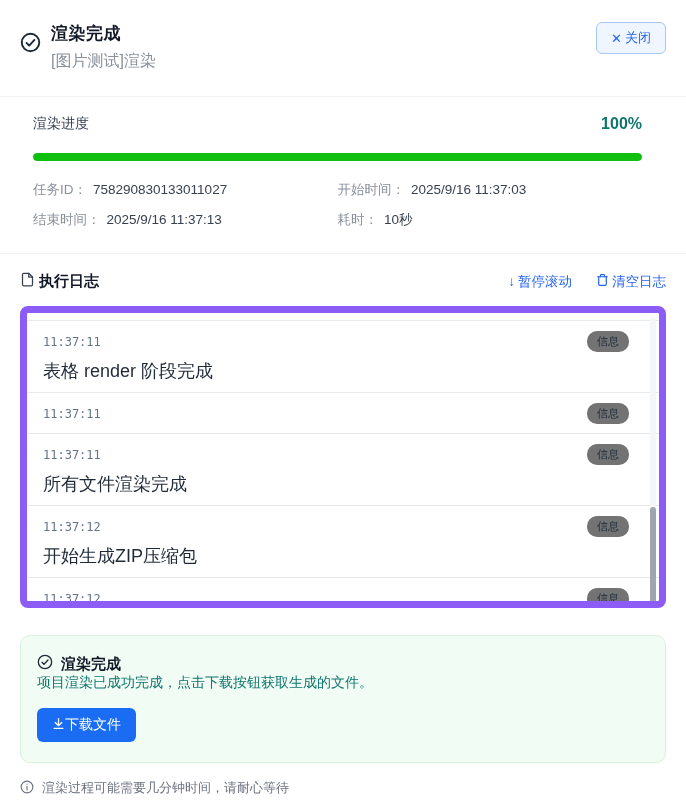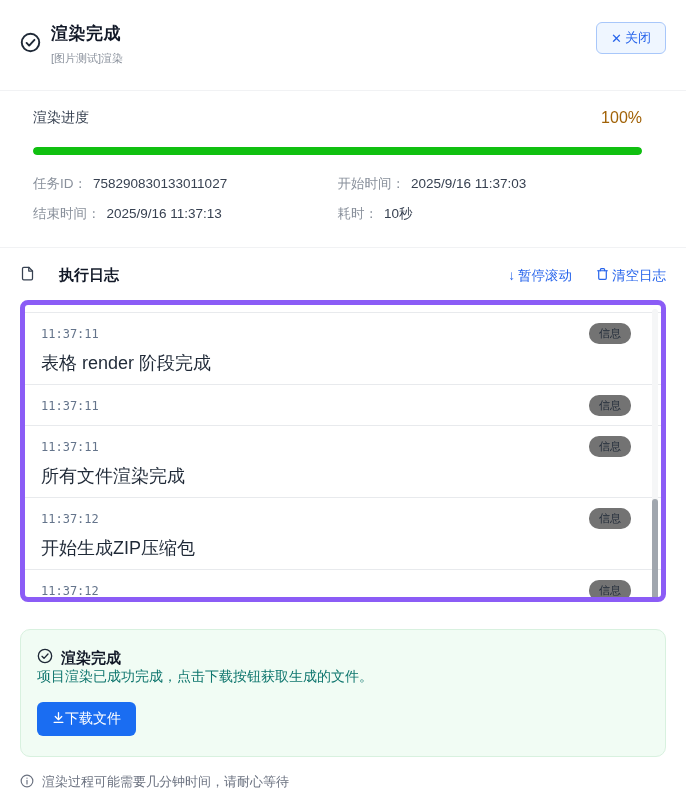--- a/index.html
+++ b/index.html
@@ -9,48 +9,48 @@
     font-family: "Liberation Sans", "DejaVu Sans", sans-serif;
     color: #1f2937; overflow: hidden;
   }
   .page { width: 686px; height: 660px; background: #fff; }
 
   
   .header { display:flex; align-items:flex-start; justify-content:space-between; padding: 22px 20px 0 20px; }
   .header-left { display:flex; align-items:flex-start; gap:10px; }
   .header-check { margin-top: 10px; flex: 0 0 auto; }
   .title { font-size: 17px; font-weight: bold; color: #111827; letter-spacing: .5px; }
-  .subtitle { margin-top: 6px; font-size: 11px; color: #8a919c; }
+  .subtitle { margin-top: 6px; font-size: 16px; color: #8a919c; }
   .close-btn {
     display:inline-flex; align-items:center; gap:3px;
     background:#eff6ff; border:1px solid #a8c7fa; color:#2563eb;
     font-size:13px; padding:6px 14px; border-radius:6px; cursor:pointer;
     font-family: inherit;
   }
   .divider { border-top:1px solid #f1f2f4; margin-top: 24px; }
 
   
   .progress-section { padding: 18px 44px 0 33px; }
   .progress-head { display:flex; justify-content:space-between; align-items:center; }
   .progress-label { font-size: 14px; color:#374151; }
-  .progress-percent { font-size: 16px; font-weight: normal; color:#a16207; }
+  .progress-percent { font-size: 16px; font-weight: bold; color:#0f766e; }
   .progress-track { margin-top: 20px; height: 8px; border-radius: 4px; background:#e5e7eb; overflow:hidden; }
   .progress-fill { height: 100%; width: 100%; border-radius: 4px; background:#10c010; }
   .info-grid { margin-top: 20px; display:grid; grid-template-columns: 1fr 1fr; row-gap: 12px; font-size: 13.5px; }
   .info-item { white-space: nowrap; }
   .info-label { color:#8a919c; margin-right: 6px; }
   .info-value { color:#374151; }
 
   
   .log-head { display:flex; align-items:center; justify-content:space-between; padding: 17px 20px 14px 20px; }
-  .log-title-wrap { display:flex; align-items:center; gap:24px; }
+  .log-title-wrap { display:flex; align-items:center; gap:4px; }
   .log-title { font-size: 15px; font-weight: bold; color:#111827; }
   .log-actions { display:flex; align-items:center; gap: 24px; }
   .log-link { display:inline-flex; align-items:center; gap:3px; color:#2563eb; font-size:13.5px; cursor:pointer; background:none; border:none; font-family:inherit; }
-  .log-box { position: relative; margin: 0 20px; border:5px solid #8b5cf6; border-radius: 8px; height: 302px; overflow: hidden; background:#fff; }
+  .log-box { position: relative; margin: 0 20px; border:7px solid #8b5cf6; border-radius: 8px; height: 302px; overflow: hidden; background:#fff; }
   .log-spacer { height: 7px; }
   .log-entry { border-top: 1px solid #e8eaed; padding: 10px 16px 9px 16px; }
   .log-entry-top { display:flex; align-items:center; justify-content:space-between; }
   .log-time { font-family: "DejaVu Sans Mono", "Liberation Mono", monospace; font-size: 12px; color:#64748b; }
   .log-badge { background:#737373; color:#1f2937; font-size: 11px; padding: 3px 10px; border-radius: 10px; margin-right: 14px; }
   .log-msg { margin-top: 7px; font-size: 18px; color:#1f2937; }
   .log-scroll-track { position:absolute; top:4px; bottom:4px; right:3px; width:6px; background:#f5f6f7; border-radius:3px; }
   .log-scroll-thumb { position:absolute; right:3px; top:194px; height:100px; width:6px; background:#a0a6ae; border-radius:3px; }
 
   

